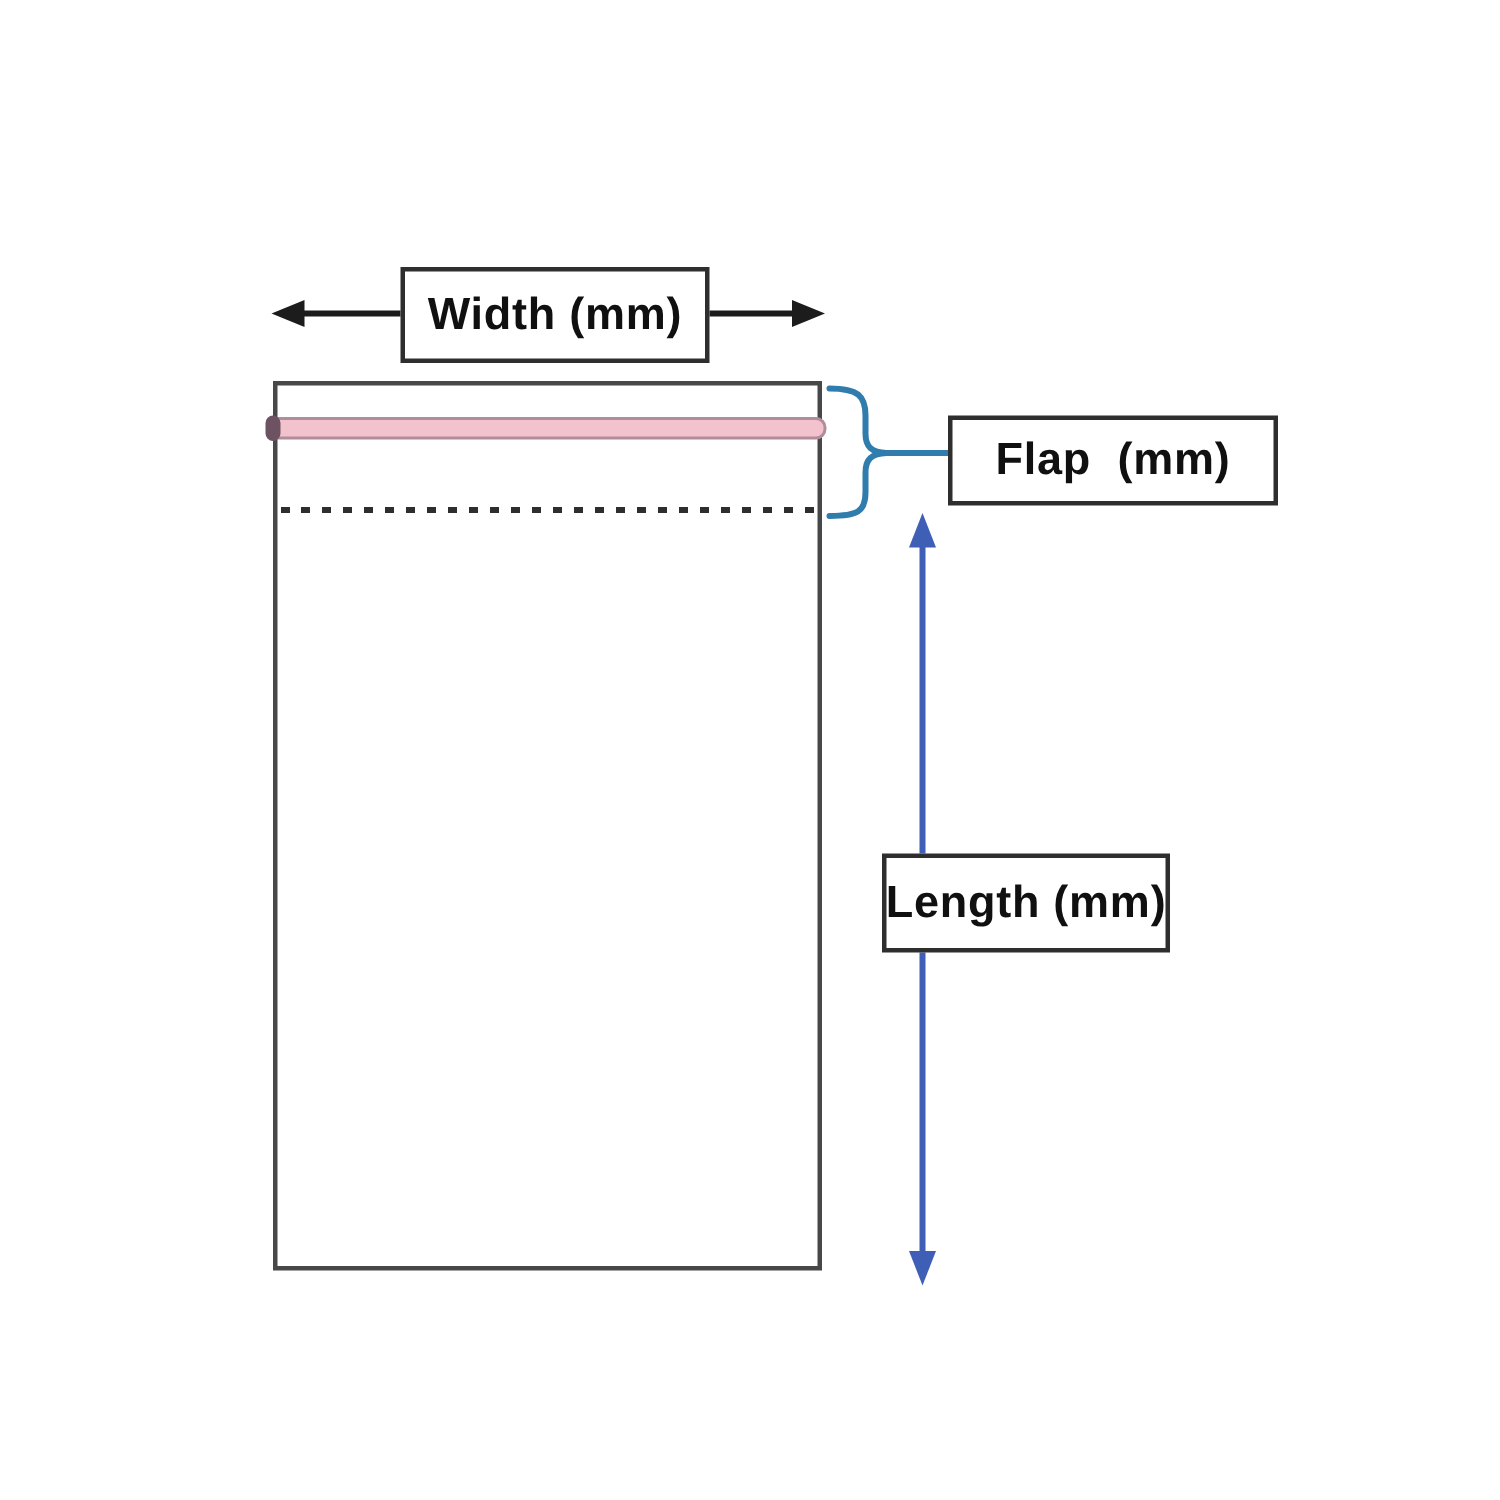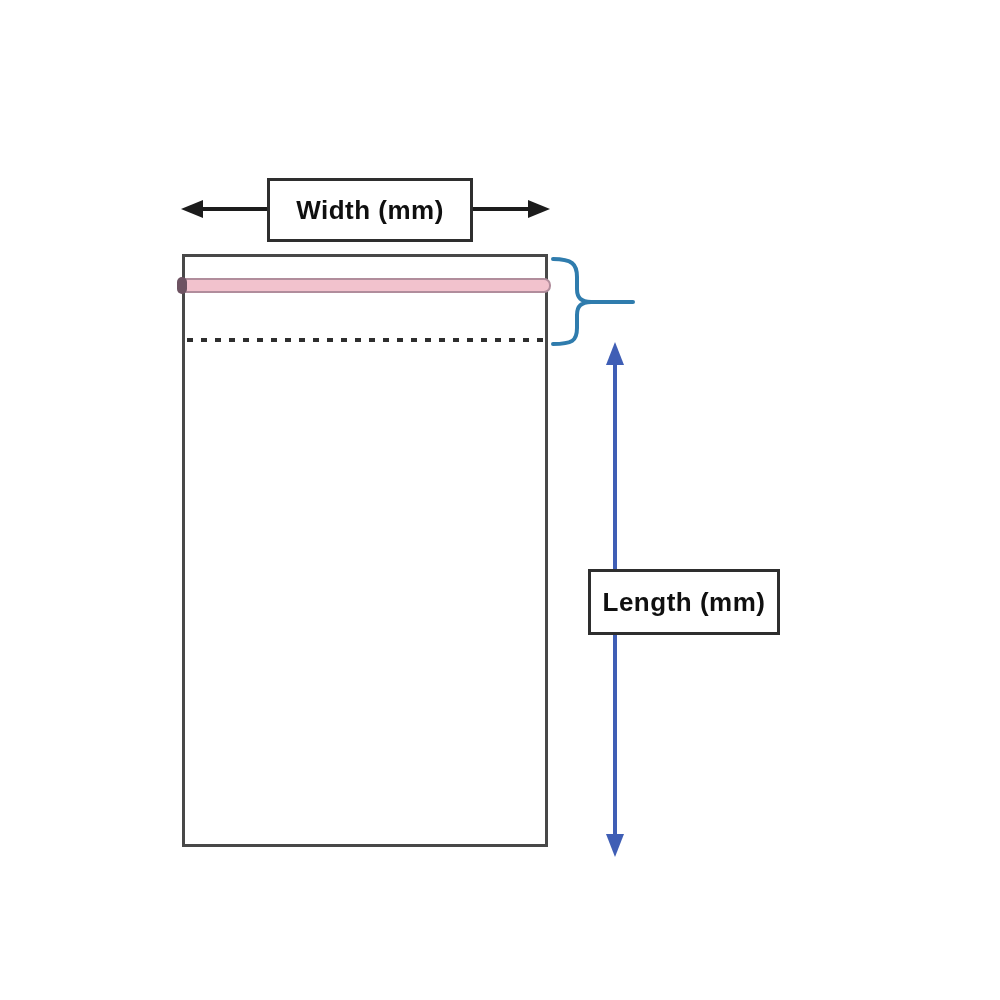--- a/index.html
+++ b/index.html
@@ -98,21 +98,21 @@
     box-sizing: border-box;
     background: #ffffff;
     border: 3px solid var(--box-border, #2e2e2e);
     display: flex;
     align-items: center;
     justify-content: center;
     z-index: 6;
   }
   .label-box .box-label {
     font-weight: bold;
-    font-size: 26px;
+    font-size: 30px;
     color: var(--label-text, #101010);
     white-space: pre;
     letter-spacing: 0.5px;
   }
   .width-box  { left: 267px; top: 178px; width: 206px; height: 64px; }
   .flap-box   { left: 632px; top: 277px; width: 220px; height: 60px; }
   .length-box { left: 588px; top: 569px; width: 192px; height: 66px; }
 </style>
 </head>
 <body>
@@ -150,18 +150,21 @@
       <line x1="615" y1="360" x2="615" y2="839"></line>
       <polygon points="615,342 606,365 624,365"></polygon>
       <polygon points="615,857 606,834 624,834"></polygon>
     </g>
   </svg>
 
   <div class="label-box width-box">
     <span class="box-label">Width (mm)</span>
   </div>
 
+  <div class="label-box flap-box">
+    <span class="box-label">Flap  (mm)</span>
+  </div>
 
   <div class="label-box length-box">
     <span class="box-label">Length (mm)</span>
   </div>
 
 </div>
 
 </body></html>

